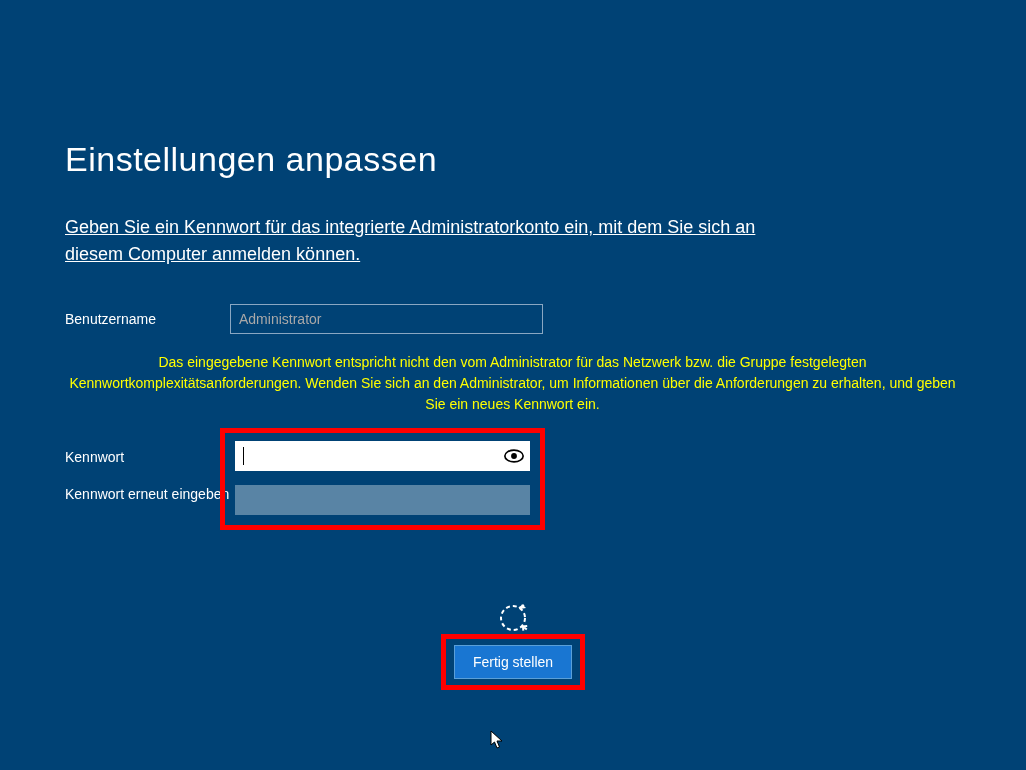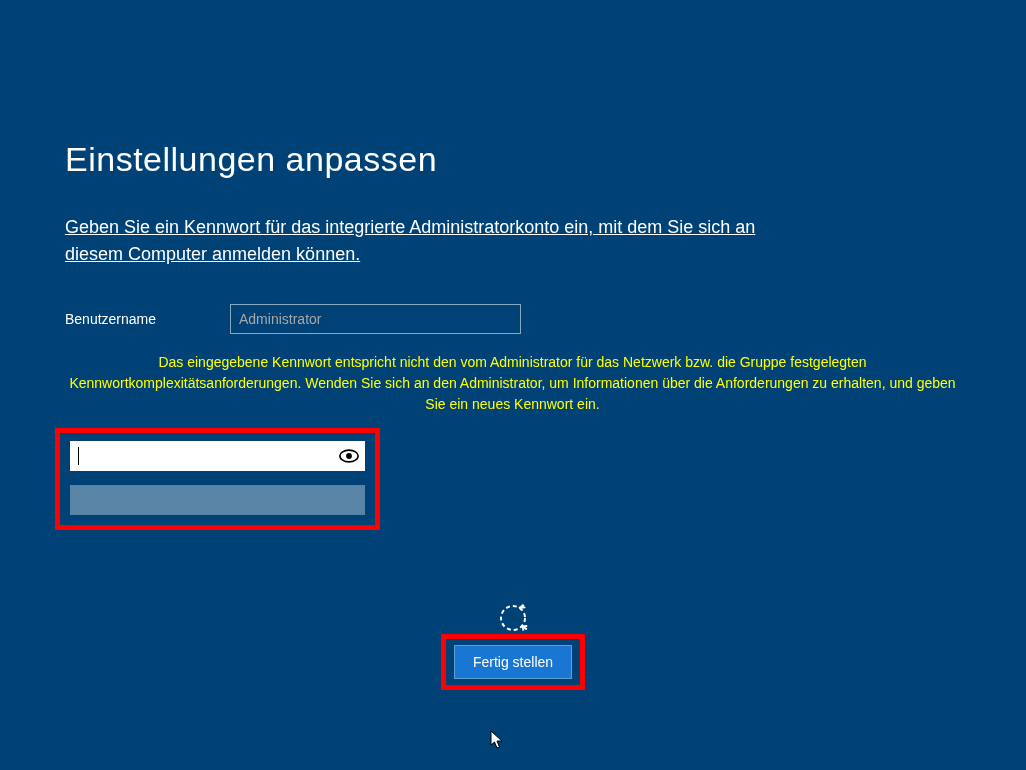--- a/index.html
+++ b/index.html
@@ -38,21 +38,21 @@
       font-size: 14px;
       font-weight: 400;
       flex-shrink: 0;
     }
     .form-label.multiline {
       align-self: flex-start;
       padding-top: 6px;
       line-height: 1.3;
     }
     .username-input {
-      width: 291px;
+      width: 313px;
       height: 30px;
       background: transparent;
       border: 1px solid #8aa7c2;
       color: #a8a8a8;
       padding: 0 8px;
       font-size: 14px;
     }
     .error-message {
       color: #ffff00;
       font-size: 14px;
@@ -160,20 +160,28 @@
   <p class="description">Geben Sie ein Kennwort für das integrierte Administratorkonto ein, mit dem Sie sich an diesem Computer anmelden können.</p>
 
   <div class="form-row">
     <div class="form-label">Benutzername</div>
     <input type="text" class="username-input" readonly="" value="Administrator" style="">
   </div>
 
   <p class="error-message">Das eingegebene Kennwort entspricht nicht den vom Administrator für das Netzwerk bzw. die Gruppe festgelegten Kennwortkomplexitätsanforderungen. Wenden Sie sich an den Administrator, um Informationen über die Anforderungen zu erhalten, und geben Sie ein neues Kennwort ein.</p>
 
   <div style="display:flex;">
+    <div style="width:165px; flex-shrink:0;">
+      <div style="height:48px; display:flex; align-items:center;">
+        <span class="form-label" style="width:auto;">Kennwort</span>
+      </div>
+      <div style="display:flex; align-items:flex-start; padding-top:4px;">
+        <span class="form-label multiline" style="width:auto; padding-top:0;">Kennwort erneut eingeben</span>
+      </div>
+    </div>
     <div class="password-section" style="margin-left:-10px; margin-top:-5px;">
       <div class="password-row">
         <div class="password-input-wrap">
           <input type="password" class="password-input" style="">
           <div class="cursor-line"></div>
           <span class="eye-icon">
             <svg viewBox="0 0 24 16" width="20" height="14">
               <ellipse cx="12" cy="8" rx="11" ry="7" fill="none" stroke="#000" stroke-width="2"></ellipse>
               <circle cx="12" cy="8" r="3.5" fill="#000"></circle>
             </svg>

